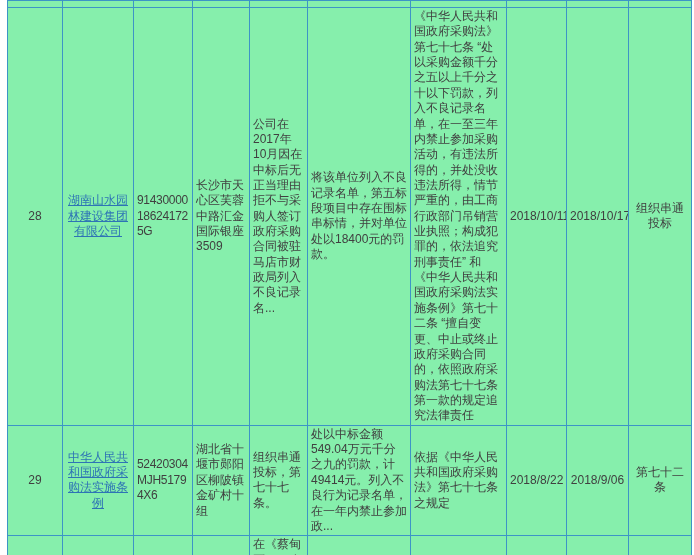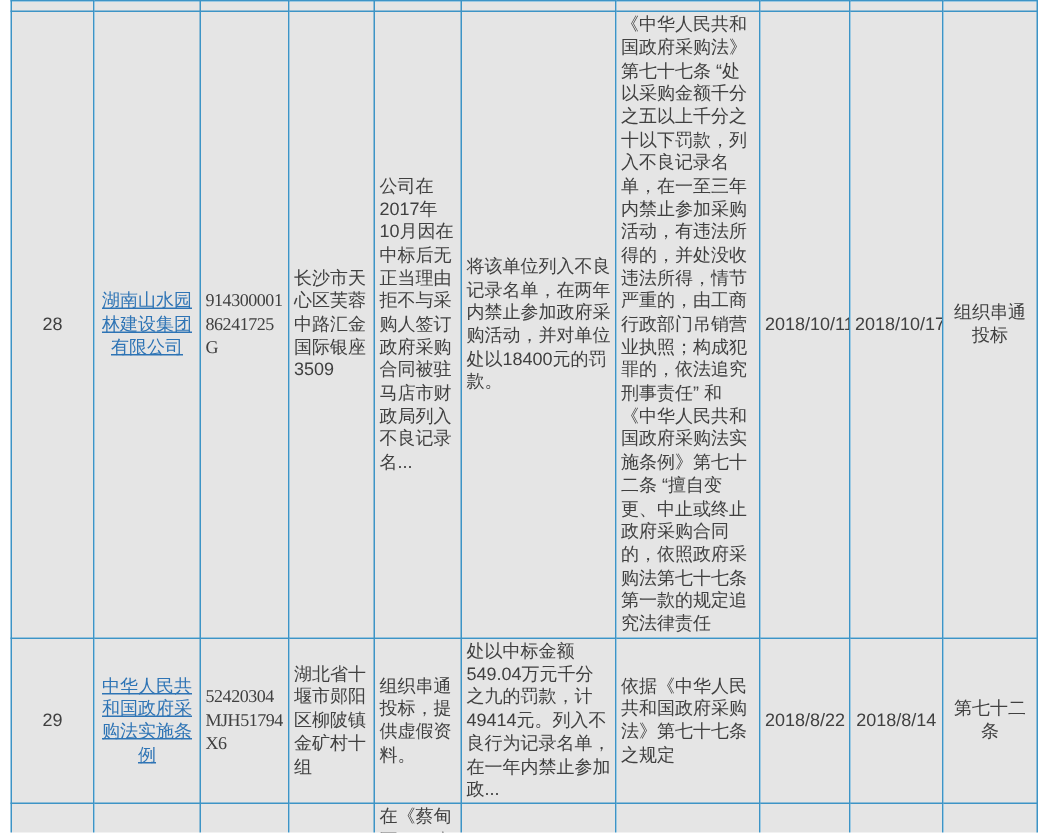--- a/index.html
+++ b/index.html
@@ -22,29 +22,28 @@
     width: 684px;
   }
   table.blacklist td {
     border: 1px solid #3D94C6;
     font-size: 12px;
     line-height: 1.28;
     color: #404040;
     vertical-align: middle;
     padding: 1px 3px;
     overflow: hidden;
-    background: #e5e5e5;
+    background: #86efac;
   }
   td.c { text-align: center; }
   td.l { text-align: left; }
   td.code {
     word-break: break-all;
     font-size: 11px;
     letter-spacing: -0.3px;
-    font-family: Liberation Serif, serif;
   }
   tr.partial td {
     padding: 0;
     height: 6px;
     line-height: 0;
     font-size: 0;
   }
   tr.r28 { height: 319px; }
   tr.r29 { height: 69px; }
   tr.r30 { height: 148px; }
@@ -87,37 +86,37 @@
     <td></td>
     <td></td>
   </tr>
 
   <tr class="r28">
     <td class="c">28</td>
     <td class="c"><a class="company-link" href="#">湖南山水园林建设集团有限公司</a></td>
     <td class="l code">91430000186241725G</td>
     <td class="l">长沙市天心区芙蓉中路汇金国际银座3509</td>
     <td class="l">公司在2017年10月因在中标后无正当理由拒不与采购人签订政府采购合同被驻马店市财政局列入不良记录名...</td>
-    <td class="l">将该单位列入不良记录名单，在两年内禁止参加政府采购活动，并对单位处以18400元的罚款。</td>
+    <td class="l">将该单位列入不良记录名单，第五标段项目中存在围标串标情，并对单位处以18400元的罚款。</td>
     <td class="l legal">《中华人民共和国政府采购法》第七十七条 “处以采购金额千分之五以上千分之十以下罚款，列入不良记录名单，在一至三年内禁止参加采购活动，有违法所得的，并处没收违法所得，情节严重的，由工商行政部门吊销营业执照；构成犯罪的，依法追究刑事责任” 和《中华人民共和国政府采购法实施条例》第七十二条 “擅自变更、中止或终止政府采购合同的，依照政府采购法第七十七条第一款的规定追究法律责任</td>
     <td class="c">2018/10/11</td>
     <td class="c">2018/10/17</td>
     <td class="c">组织串通投标</td>
   </tr>
 
   <tr class="r29">
     <td class="c">29</td>
     <td class="c"><a class="company-link" href="#">中华人民共和国政府采购法实施条例</a></td>
     <td class="l code">52420304MJH51794X6</td>
     <td class="l">湖北省十堰市郧阳区柳陂镇金矿村十组</td>
-    <td class="l">组织串通投标，提供虚假资料。</td>
+    <td class="l">组织串通投标，第七十七条。</td>
     <td class="l">处以中标金额549.04万元千分之九的罚款，计49414元。列入不良行为记录名单，在一年内禁止参加政...</td>
     <td class="l legal">依据《中华人民共和国政府采购法》第七十七条之规定</td>
     <td class="c">2018/8/22</td>
-    <td class="c">2018/8/14</td>
+    <td class="c">2018/9/06</td>
     <td class="c">第七十二条</td>
   </tr>
 
   <tr class="r30">
     <td class="c">30</td>
     <td class="c"></td>
     <td class="l code">91420102666790643M</td>
     <td class="l">武汉市江岸区解放大道2615号北567#</td>
     <td class="l">在《蔡甸区2014年度小型农田水利重点县旱涝保收高标准农田示范建设项目》第五标段项目中存在围标串标情...</td>
     <td class="l">处以2.3788万元的罚款，列入不良行为记录名单，在一年内禁止参加政府采购活动。</td>

